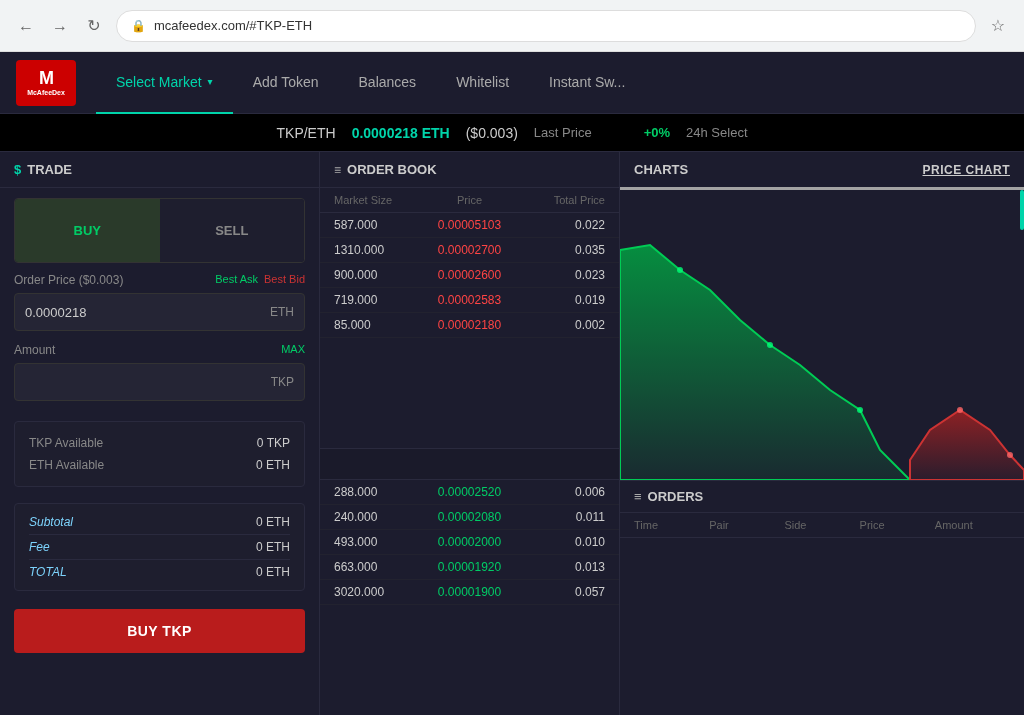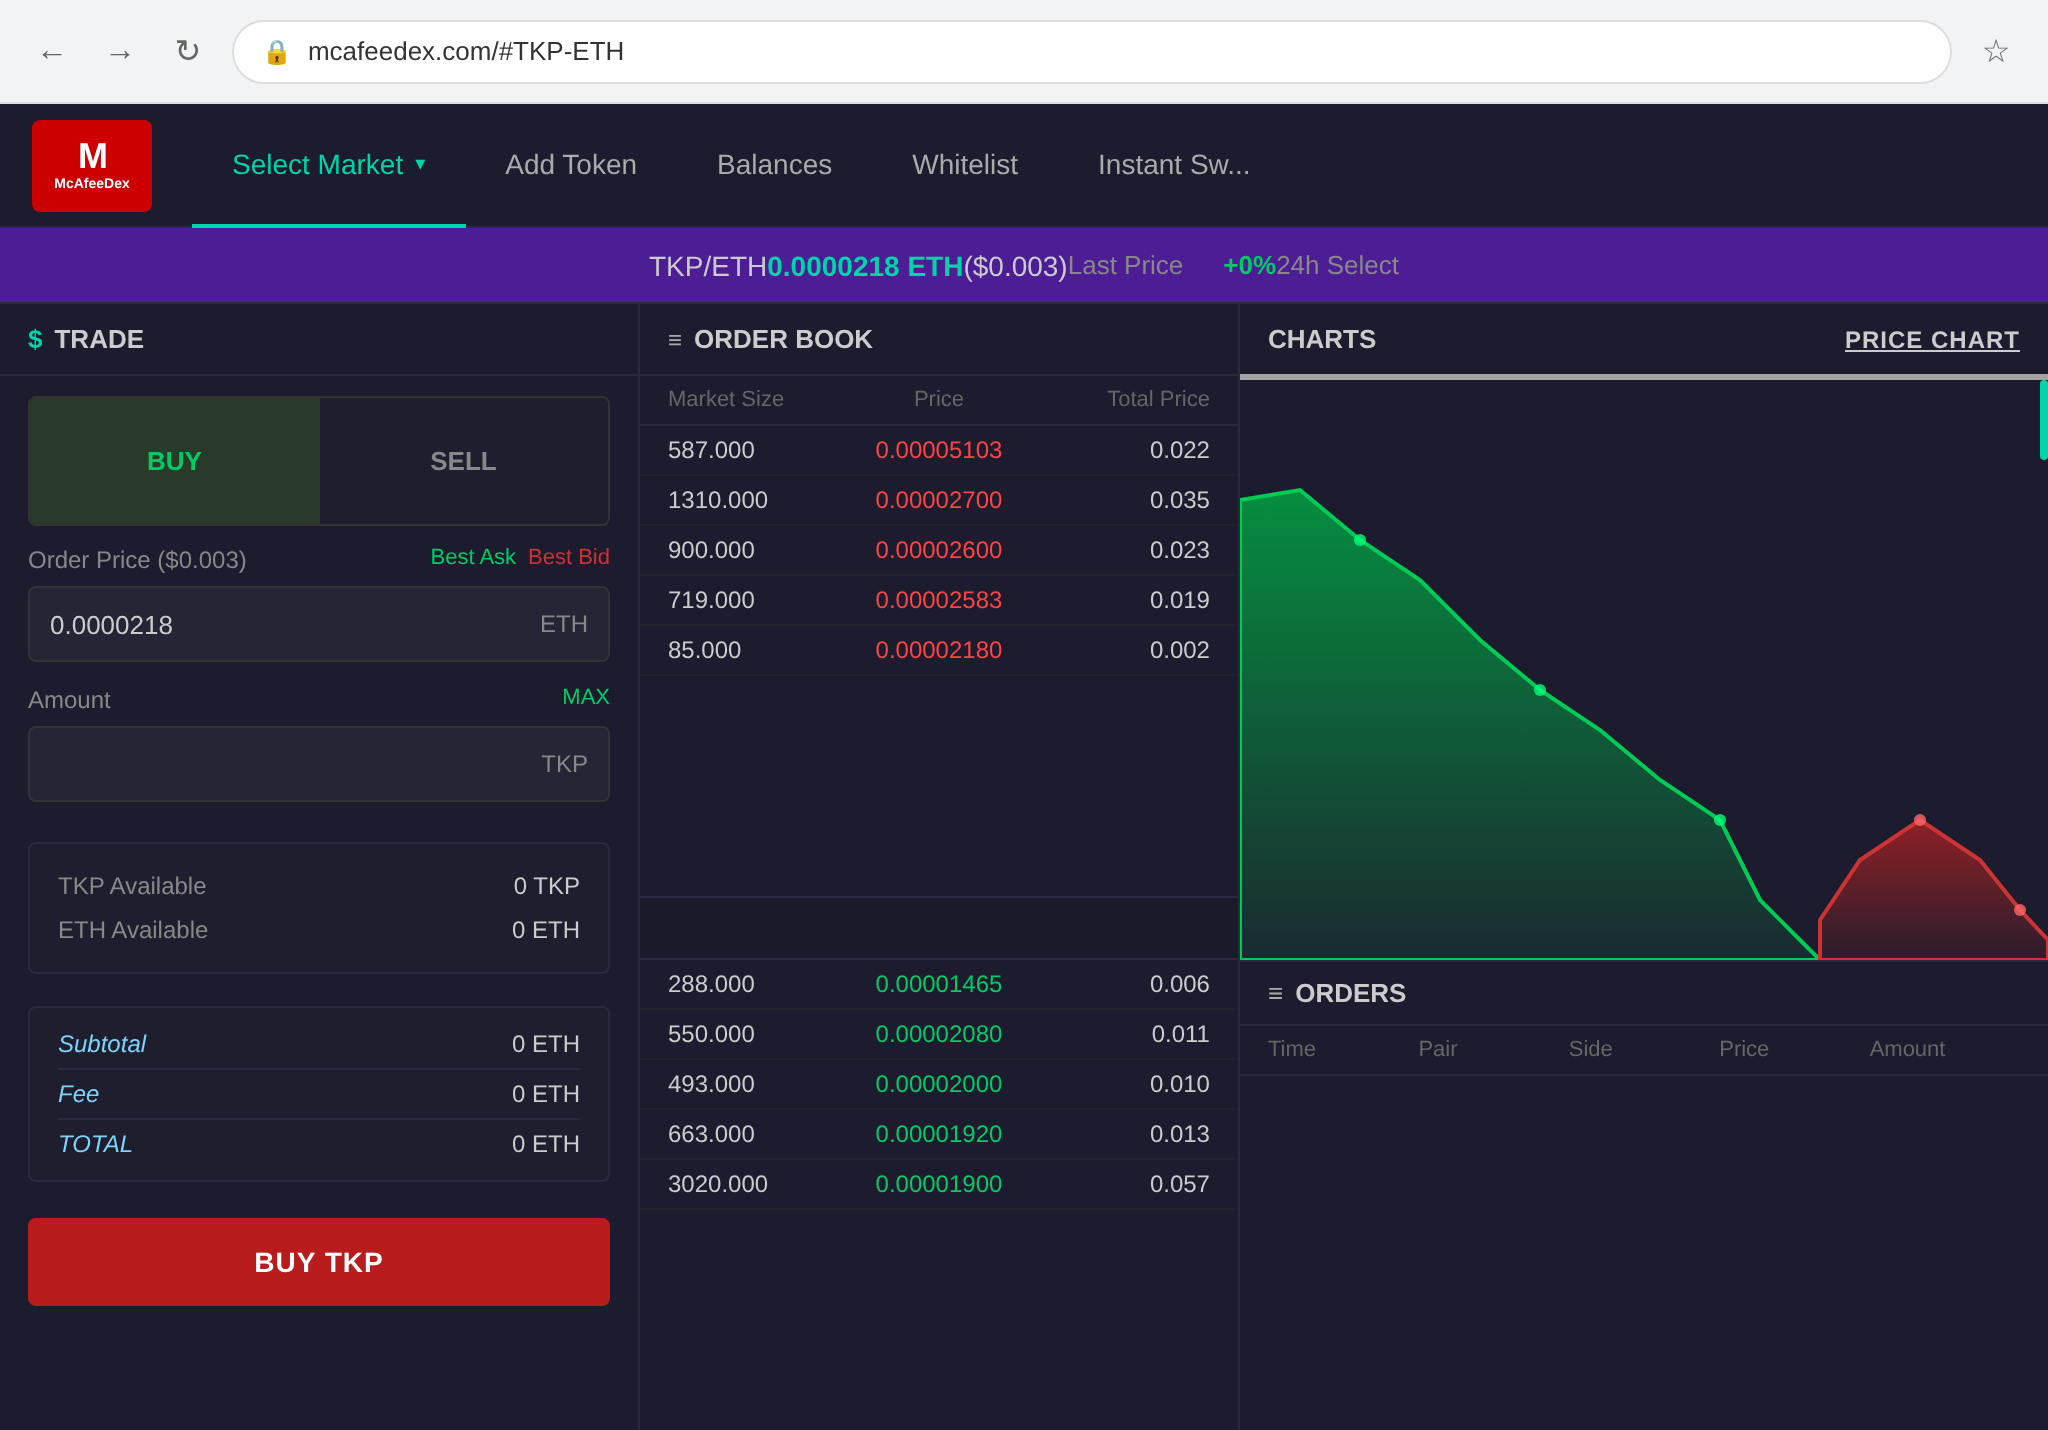--- a/index.html
+++ b/index.html
@@ -102,26 +102,27 @@
       white-space: nowrap;
     }
     .nav-item.active {
       color: #00d4aa;
       border-bottom-color: #00d4aa;
     }
     .nav-item .chevron { margin-left: 6px; font-size: 10px; }
 
     
     .ticker-bar {
-      background: #4c1d95;
+      background: #000000;
       border-bottom: 1px solid #2a2a3e;
       display: flex;
       align-items: center;
       justify-content: center;
       height: 38px;
+      gap: 16px;
     }
     .ticker-pair { color: #ccc; font-size: 14px; font-weight: 500; }
     .ticker-price { color: #00d4aa; font-size: 14px; font-weight: bold; }
     .ticker-usd { color: #ccc; font-size: 14px; }
     .ticker-label { color: #888; font-size: 13px; }
     .ticker-change-pos { color: #00cc66; font-size: 13px; font-weight: bold; }
     .ticker-24h { color: #888; font-size: 13px; }
 
     
     .main-layout {
@@ -535,25 +536,25 @@
           <div class="ob-row">
     <span class="ob-cell-market">85.000</span>
     <span class="ob-cell-price-red">0.00002180</span>
     <span class="ob-cell-total">0.002</span>
   </div>
         </div>
       <div class="ob-divider"></div>
       <div class="ob-rows" id="buy-orders-container">
       <div class="ob-row">
     <span class="ob-cell-market">288.000</span>
-    <span class="ob-cell-price-green">0.00001465</span>
+    <span class="ob-cell-price-green">0.00002520</span>
     <span class="ob-cell-total">0.006</span>
   </div>
           <div class="ob-row">
-    <span class="ob-cell-market">550.000</span>
+    <span class="ob-cell-market">240.000</span>
     <span class="ob-cell-price-green">0.00002080</span>
     <span class="ob-cell-total">0.011</span>
   </div>
           <div class="ob-row">
     <span class="ob-cell-market">493.000</span>
     <span class="ob-cell-price-green">0.00002000</span>
     <span class="ob-cell-total">0.010</span>
   </div>
           <div class="ob-row">
     <span class="ob-cell-market">663.000</span>

